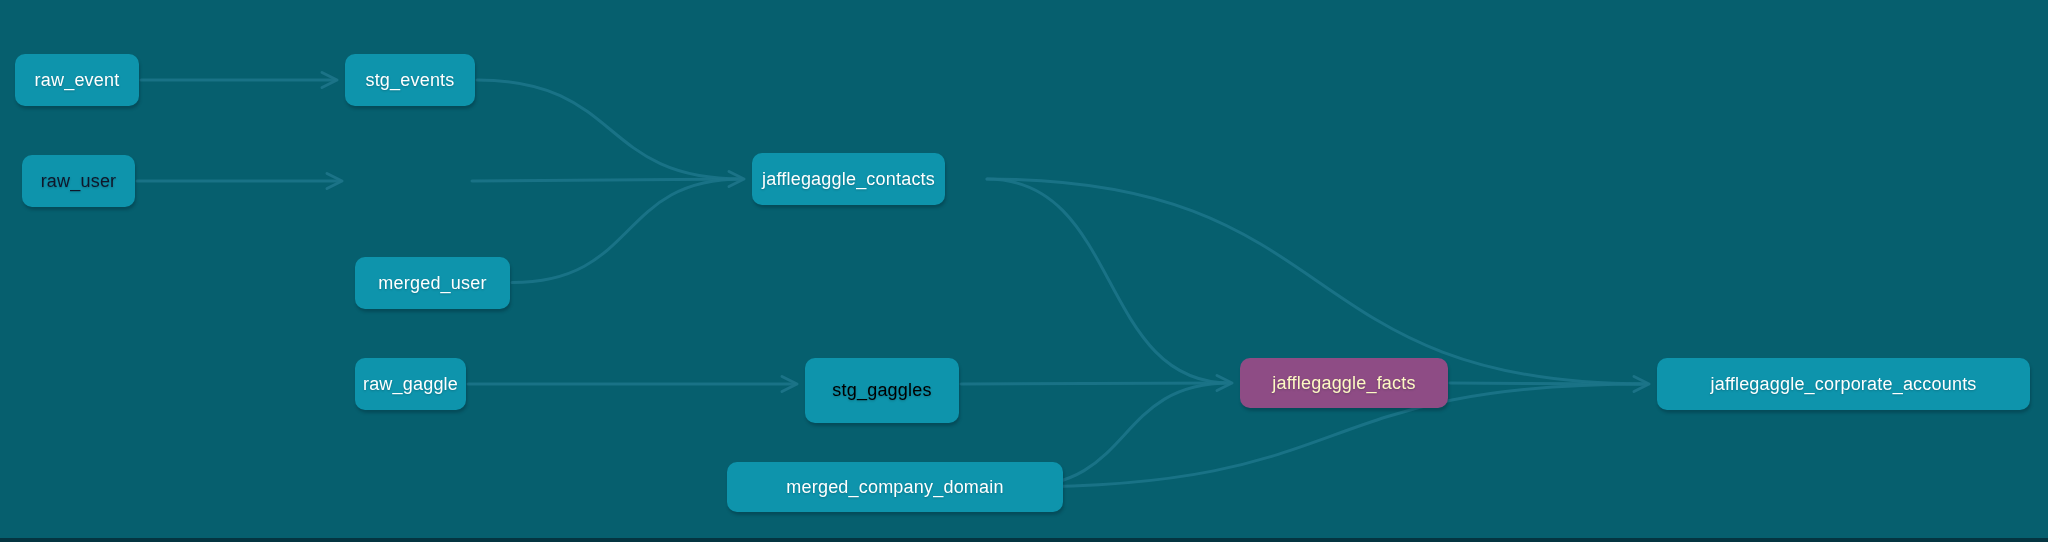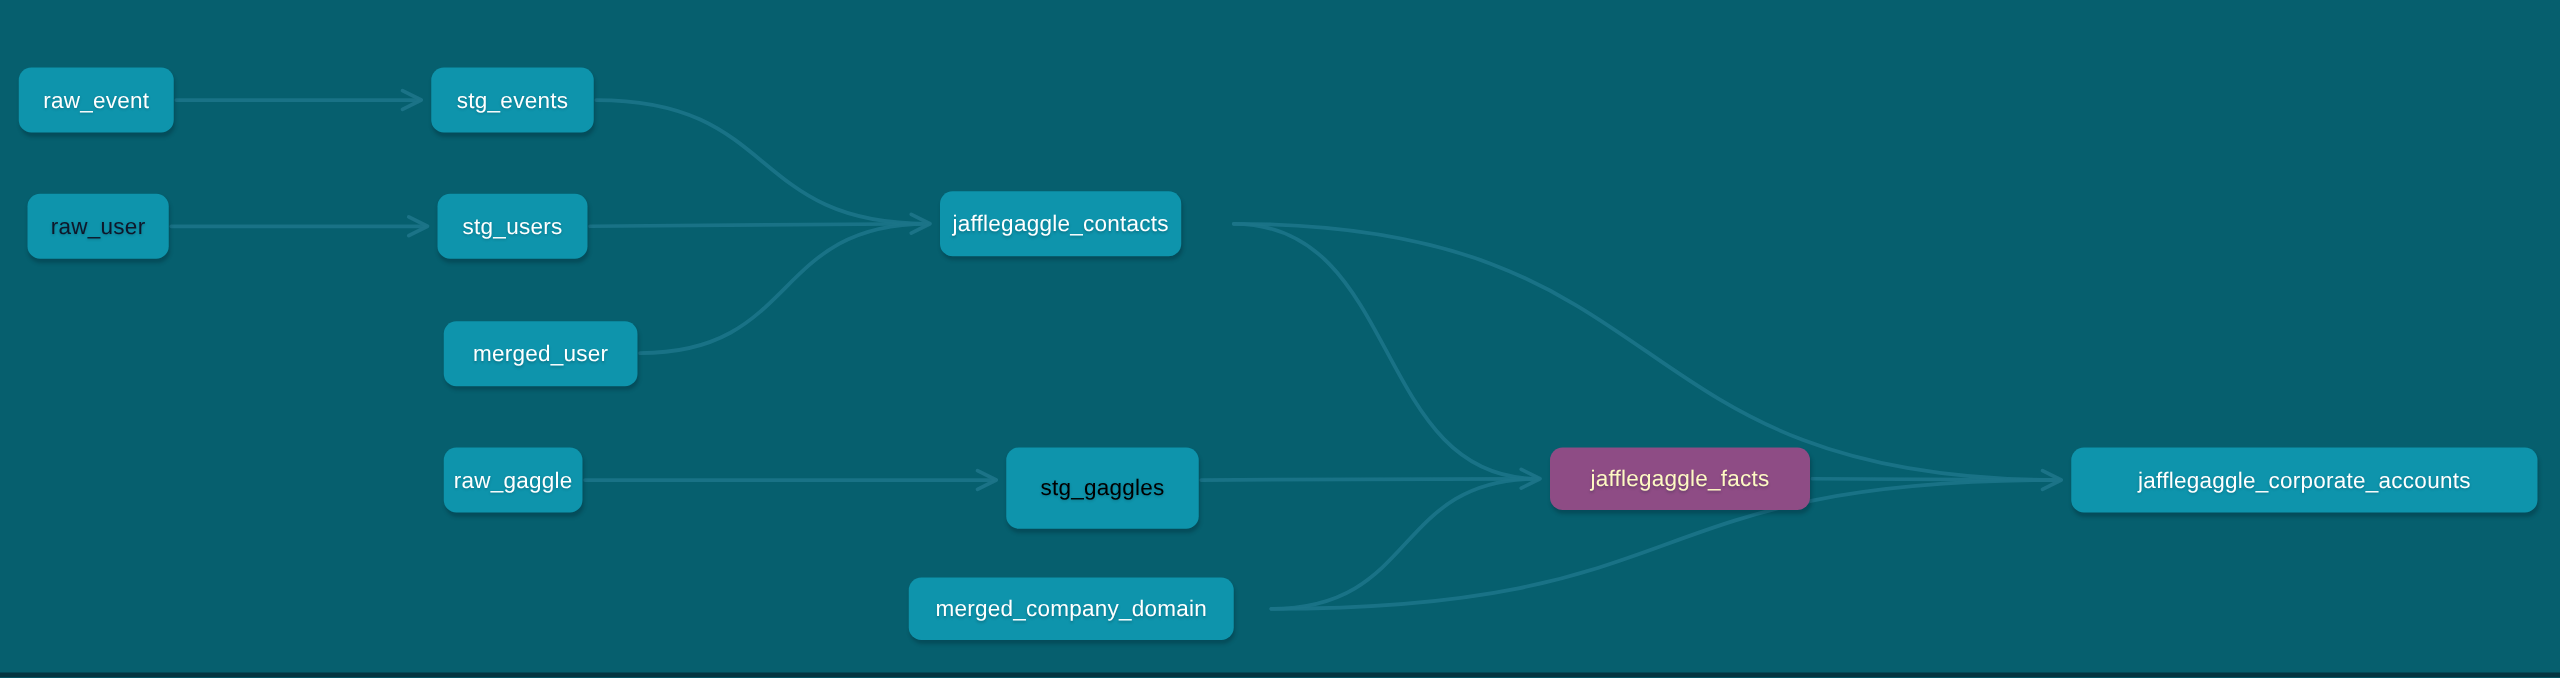--- a/index.html
+++ b/index.html
@@ -77,21 +77,20 @@
       <path d="M 327 173.5 L 342 181 L 327 188.5" class="arrowhead" stroke="#1c7488"></path>
       <path d="M 782 376.5 L 797 384 L 782 391.5" class="arrowhead" stroke="#1c7488"></path>
       <path d="M 729 171.5 L 744 179 L 729 186.5" class="arrowhead" stroke="#1c7488"></path>
       <path d="M 1217 375.5 L 1232 383 L 1217 390.5" class="arrowhead" stroke="#1c7488"></path>
       <path d="M 1634 376.5 L 1649 384 L 1634 391.5" class="arrowhead" stroke="#1c7488"></path>
     </svg>
   <div class="bottom-bar" id="bottom-bar" style="background: rgb(4, 53, 65);"></div>
 <div class="node" style="left: 15px; top: 54px; width: 124px; height: 52px; background: rgb(14, 148, 172); color: rgb(255, 255, 255);">raw_event</div>
     <div class="node" style="left: 345px; top: 54px; width: 130px; height: 52px; background: rgb(14, 148, 172); color: rgb(255, 255, 255);">stg_events</div>
     <div class="node" style="left: 22px; top: 155px; width: 113px; height: 52px; background: rgb(14, 148, 172); color: #0f172a;">raw_user</div>
-    <div class="node" style="left: 350px; top: 155px; width: 120px; height: 52px; background: rgb(14, 148, 172); color: rgb(255, 255, 255);">stg_users</div>
     <div class="node" style="left: 355px; top: 257px; width: 155px; height: 52px; background: rgb(14, 148, 172); color: rgb(255, 255, 255);">merged_user</div>
     <div class="node" style="left: 752px; top: 153px; width: 193px; height: 52px; background: rgb(14, 148, 172); color: rgb(255, 255, 255);">jafflegaggle_contacts</div>
     <div class="node" style="left: 355px; top: 358px; width: 111px; height: 52px; background: rgb(14, 148, 172); color: rgb(255, 255, 255);">raw_gaggle</div>
     <div class="node" style="left: 805px; top: 358px; width: 154px; height: 65px; background: rgb(14, 148, 172); color: #000000;">stg_gaggles</div>
     <div class="node" style="left: 1240px; top: 358px; width: 208px; height: 50px; background: rgb(142, 76, 133); color: #fef9c3;">jafflegaggle_facts</div>
-    <div class="node" style="left: 727px; top: 462px; width: 260px; height: 50px; background: rgb(14, 148, 172); color: rgb(255, 255, 255);">merged_company_domain</div>
+    <div class="node" style="left: 727px; top: 462px; width: 336px; height: 50px; background: rgb(14, 148, 172); color: rgb(255, 255, 255);">merged_company_domain</div>
     <div class="node" style="left: 1657px; top: 358px; width: 373px; height: 52px; background: rgb(14, 148, 172); color: rgb(255, 255, 255);">jafflegaggle_corporate_accounts</div>
   </div>
 
 </body></html>

